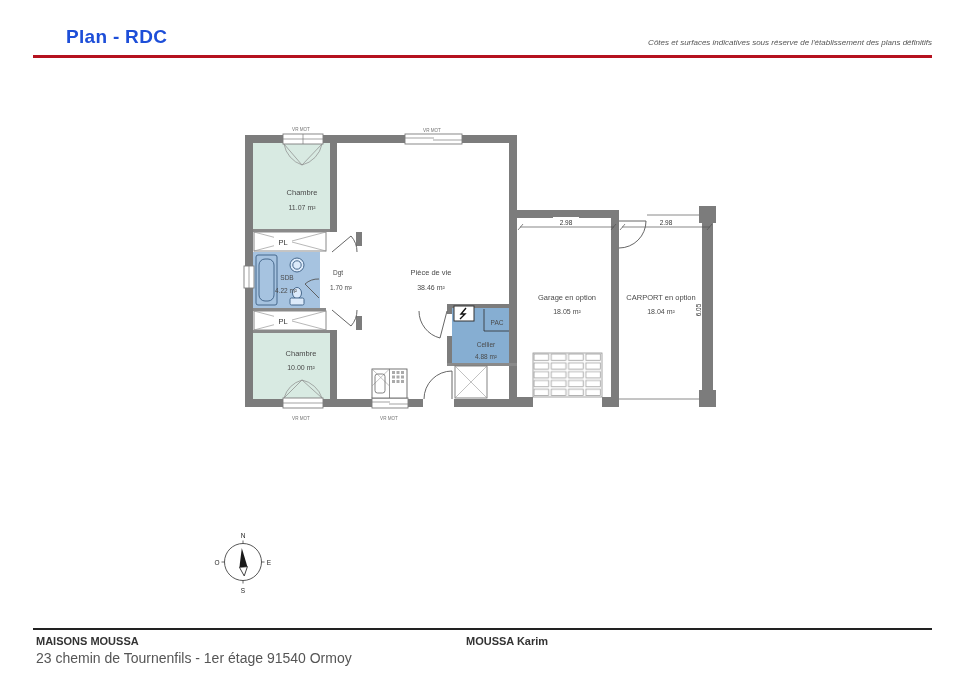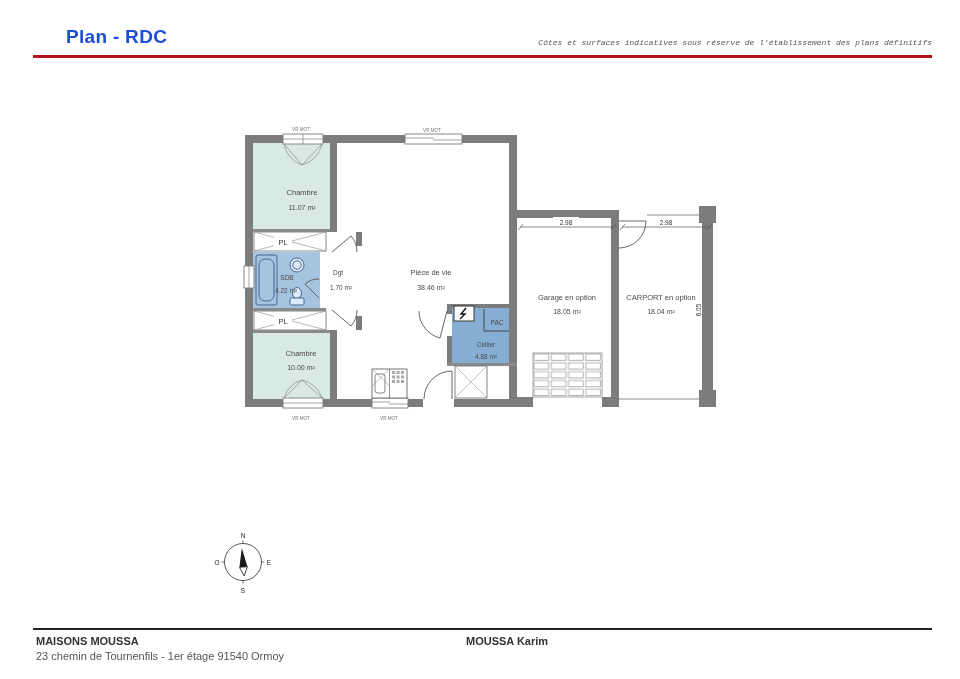--- a/index.html
+++ b/index.html
@@ -1,25 +1,25 @@
 <!DOCTYPE html>
 <html><head>
 <meta charset="utf-8">
 <style>
   html,body{margin:0;padding:0;background:#e8e8e8;}
   body{font-family:"Liberation Sans",sans-serif;}
   #page{position:relative;width:960px;height:679px;background:#ffffff;margin:0 auto;overflow:hidden;}
   
   #hdr-title{position:absolute;left:36px;top:26px;font-size:19px;font-weight:bold;color:#1d4ed8;letter-spacing:.3px;margin-left:30px;}
-  #hdr-disclaimer{position:absolute;right:28px;top:38px;font-size:8px;font-style:italic;color:#555;font-family:Liberation Mono, monospace;}
+  #hdr-disclaimer{position:absolute;right:28px;top:38px;font-size:8px;font-style:italic;color:#555;}
   #hdr-rule{position:absolute;left:33px;top:55px;width:899px;height:3px;background:#b5121f;}
   
   #ftr-rule{position:absolute;left:33px;top:628px;width:899px;height:2px;background:#222;}
   #ftr-company{position:absolute;left:36px;top:635px;font-size:11px;font-weight:bold;color:#333;}
-  #ftr-address{position:absolute;left:36px;top:650px;font-size:11px;color:#555;}
+  #ftr-address{position:absolute;left:36px;top:650px;font-size:14px;color:#555;}
   #ftr-client{position:absolute;left:437px;top:635px;font-size:11px;font-weight:bold;color:#333;padding-left:29px;}
   
   #plan-svg{position:absolute;left:0;top:0;width:960px;height:679px;}
   .wall{fill:#7c7c7c;}
   .thinwall{fill:#8a8a8a;}
   .fill-bed{fill:#d8eae2;}
   .fill-sdb{fill:#a6c3e0;}
   .fill-cel{fill:#86aed2;}
   .fixt{stroke:#46688c;fill:none;stroke-width:1;}
   .fixt-f{stroke:#46688c;fill:#dceafa;stroke-width:1;}

